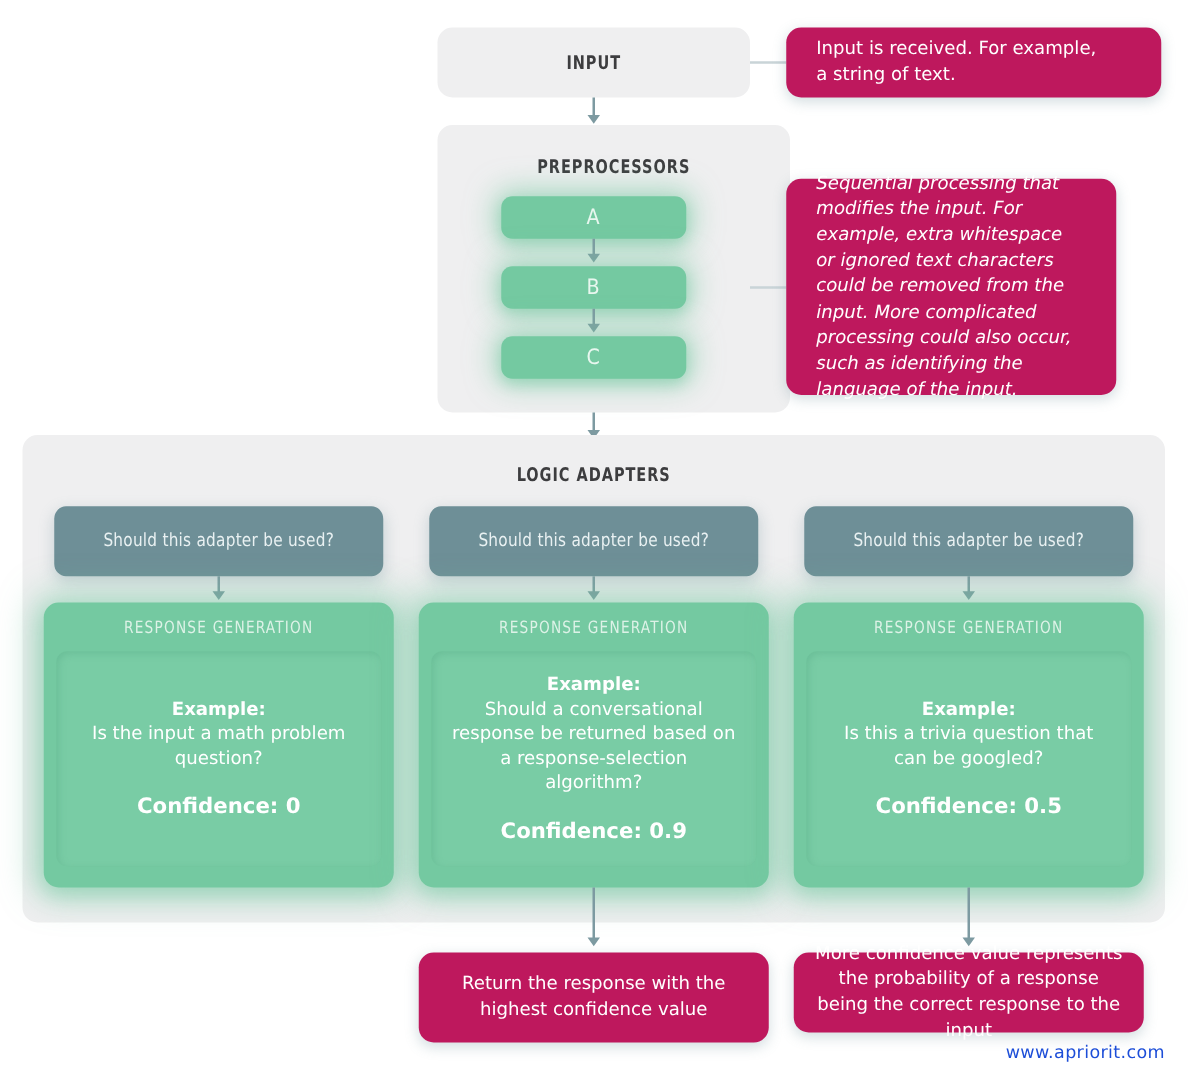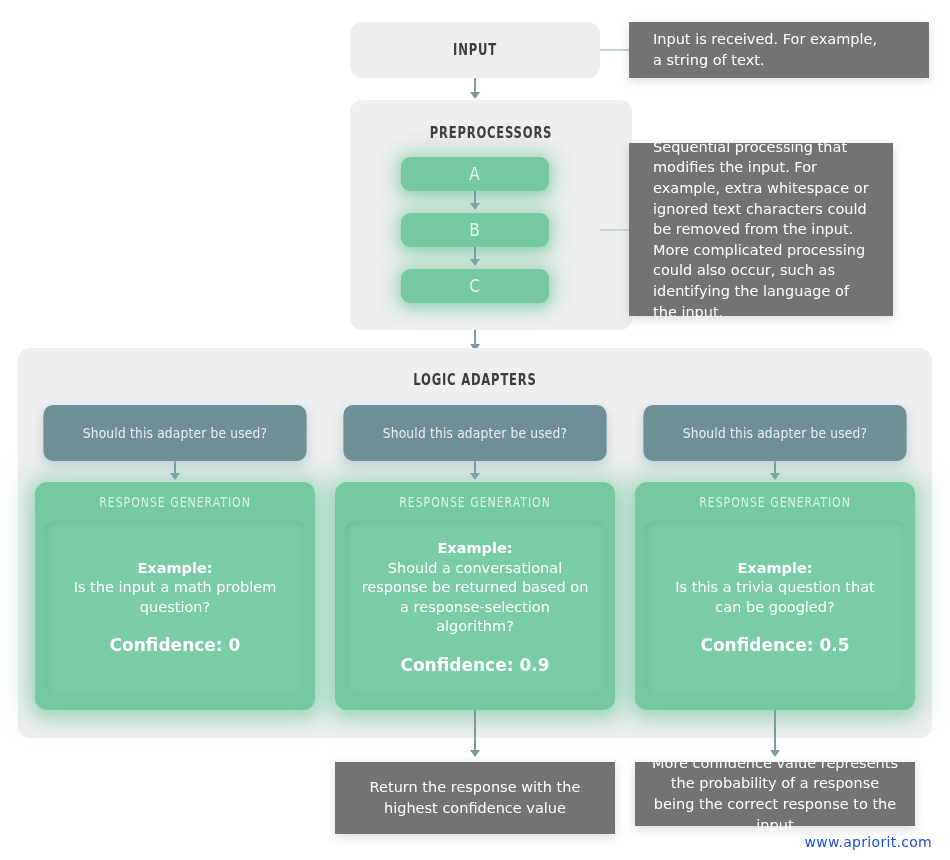--- a/index.html
+++ b/index.html
@@ -41,22 +41,22 @@
     font-family: "DejaVu Sans Condensed", "Liberation Sans Narrow", "Liberation Sans", sans-serif;
     font-weight: 700;
     color: #3d3d3f;
     letter-spacing: 0.9px;
     font-size: 15px;
     transform: scaleX(0.86);
   }
 
   
   .slate {
-    background: #737373;
-    border-radius: 0;
+    background: #be185d;
+    border-radius: 12px;
     color: #ffffff;
     display: flex;
     align-items: center;
     box-sizing: border-box;
     box-shadow: 0 3px 10px rgba(110,143,151,0.30);
   }
   .slate .txt {
     width: 100%;
     font-size: 14.5px;
     line-height: 1.42;
@@ -207,21 +207,21 @@
   </div>
   <div class="vline" style="left:474px; top:247px; height:14px;"></div>
   <div class="arrowhead" style="left:470px; top:259px;"></div>
 
   <div class="node chip" style="left:401px; top:269px; width:148px; height:34px;">
     <span>C</span>
   </div>
 
   <div class="hline" style="left:600px; top:229px; width:29px;"></div>
 
-  <div class="node slate left" style="left:629px; top:143px; width:264px; height:173px; padding:6px 24px;">
+  <div class="node slate left" style="left:629px; top:143px; width:264px; height:173px; padding:6px 24px;font-style:italic;">
     <div class="txt">Sequential processing that modifies the input. For example, extra whitespace or ignored text characters could be removed from the input. More complicated processing could also occur, such as identifying the language of the input.</div>
   </div>
 
   <div class="vline" style="left:474px; top:330px; height:16px;"></div>
   <div class="arrowhead" style="left:470px; top:344px;"></div>
 
   <div class="node panel" style="left:18px; top:348px; width:914px; height:390px;">
     <div class="panel-title" style="top:23px;">LOGIC ADAPTERS</div>
   </div>
 

